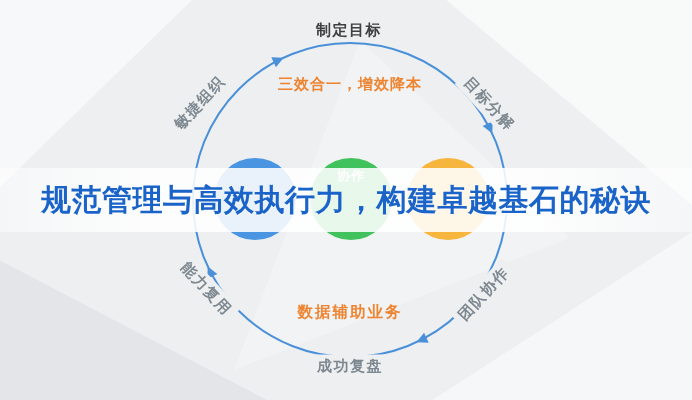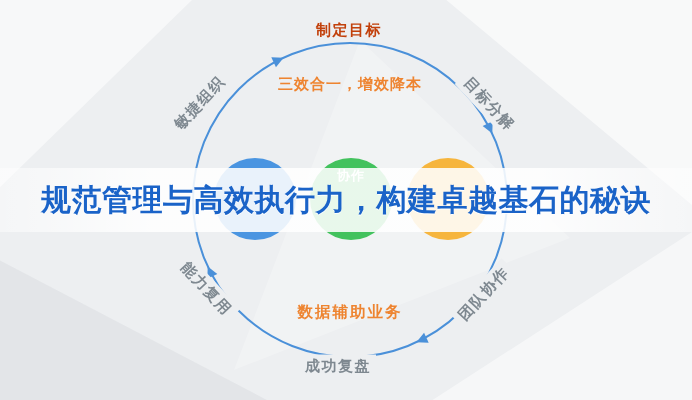--- a/index.html
+++ b/index.html
@@ -22,21 +22,21 @@
       clip-path:polygon(50% 0,100% 60%,20% 100%);}
 
   .ring-svg{position:absolute;left:0;top:0;z-index:1;}
 
   .node-label{
     position:absolute;z-index:2;white-space:nowrap;
     font-size:15px;font-weight:600;letter-spacing:1.5px;
     background:#edeff1;padding:2px 5px;
   }
   .pos-top        {left:349px;top:30px; transform:translate(-50%,-50%);}
-  .pos-bottom     {left:338px;top:366px;transform:translate(-50%,-50%);}
+  .pos-bottom     {left:350px;top:366px;transform:translate(-50%,-50%);}
   .pos-upper-left {left:200px;top:103px;transform:translate(-50%,-50%) rotate(-47deg);}
   .pos-upper-right{left:489px;top:104px;transform:translate(-50%,-50%) rotate(47deg);}
   .pos-lower-left {left:206px;top:289px;transform:translate(-50%,-50%) rotate(47deg);}
   .pos-lower-right{left:484px;top:294px;transform:translate(-50%,-50%) rotate(-47deg);}
 
   .slogan{position:absolute;z-index:2;font-weight:700;white-space:nowrap;}
   .slogan-top   {left:350px;top:84px; transform:translate(-50%,-50%);font-size:15px;letter-spacing:1px;}
   .slogan-bottom{left:350px;top:312px;transform:translate(-50%,-50%);font-size:15.5px;letter-spacing:2px;}
 
   .dot{position:absolute;z-index:2;width:82px;height:82px;border-radius:50%;top:158px;}
@@ -71,21 +71,21 @@
   <div class="bgpoly p4"></div>
 
   <svg class="ring-svg" width="692" height="400">
     <circle cx="350" cy="200" r="157" fill="none" stroke-width="2" style="stroke: rgb(74, 144, 217);"></circle>
     <polygon points="0,0 -11,-5.5 -11,5.5" transform="translate(283.6,57.7) rotate(-25)" style="fill: rgb(74, 144, 217);"></polygon>
     <polygon points="0,0 -11,-5.5 -11,5.5" transform="translate(492.3,133.6) rotate(65)" style="fill: rgb(74, 144, 217);"></polygon>
     <polygon points="0,0 -11,-5.5 -11,5.5" transform="translate(416.4,342.3) rotate(155)" style="fill: rgb(74, 144, 217);"></polygon>
     <polygon points="0,0 -11,-5.5 -11,5.5" transform="translate(207.7,266.4) rotate(245)" style="fill: rgb(74, 144, 217);"></polygon>
   </svg>
 
-  <div class="node-label pos-top" style="color: #c2410c;">制定目标</div>
+  <div class="node-label pos-top" style="color: #404040;">制定目标</div>
   <div class="node-label pos-upper-right" style="color: rgb(126, 136, 144);">目标分解</div>
   <div class="node-label pos-lower-right" style="color: rgb(126, 136, 144);">团队协作</div>
   <div class="node-label pos-bottom" style="color: rgb(126, 136, 144);">成功复盘</div>
   <div class="node-label pos-lower-left" style="color: rgb(126, 136, 144);">能力复用</div>
   <div class="node-label pos-upper-left" style="color: rgb(126, 136, 144);">敏捷组织</div>
 
   <div class="slogan slogan-bottom" style="color: rgb(238, 132, 48);">数据辅助业务</div>
   <div class="slogan slogan-top" style="color: rgb(238, 132, 48);">三效合一，增效降本</div>
 
   <div class="dot dot-blue" style="background-color: rgb(74, 149, 225);"></div>

